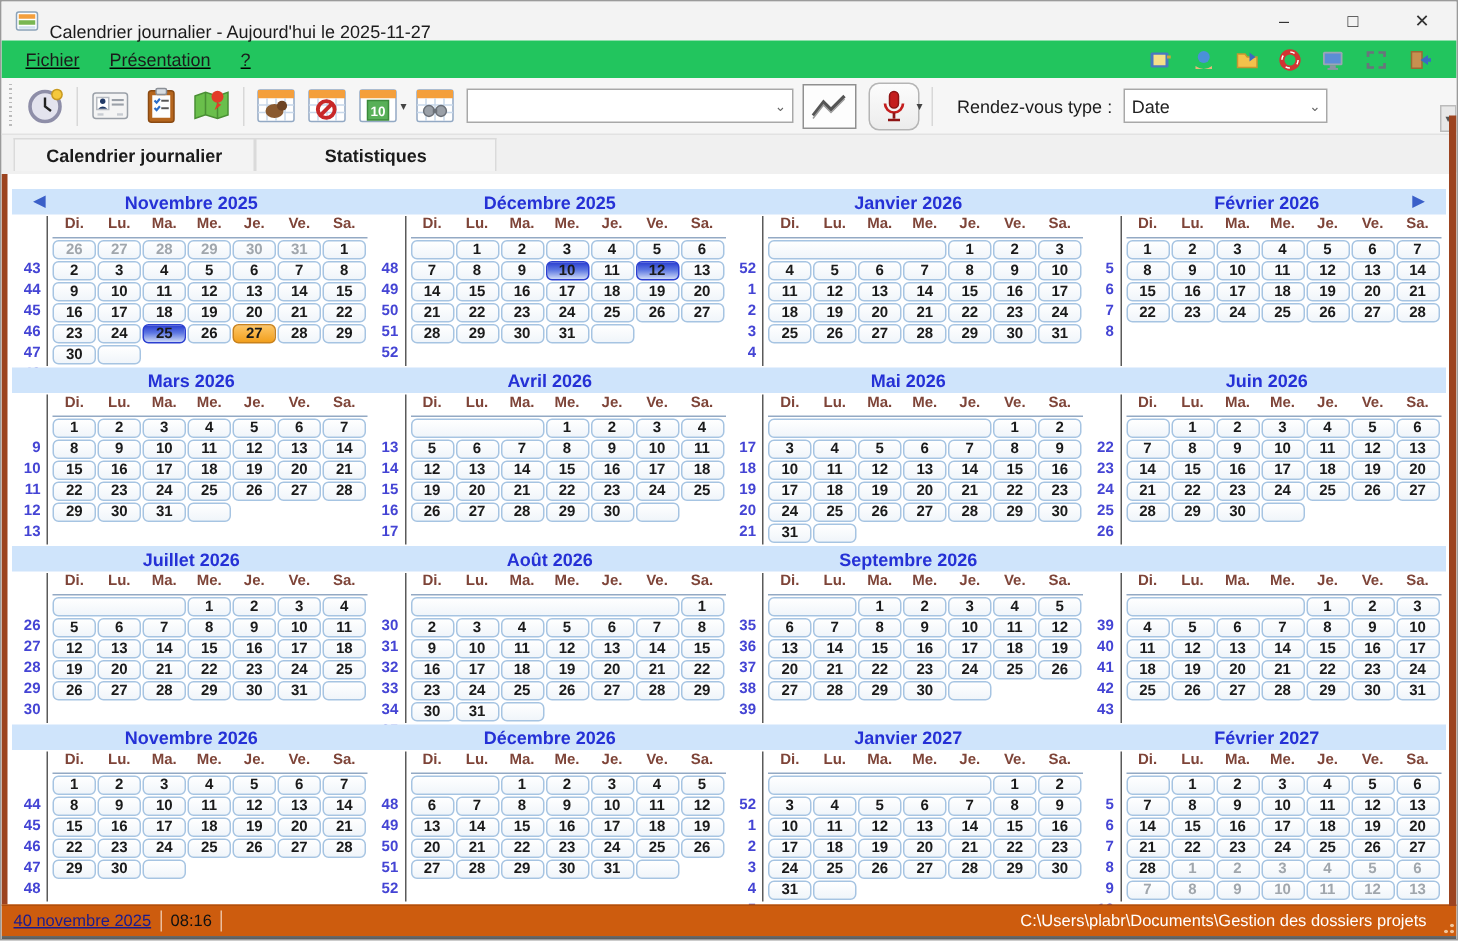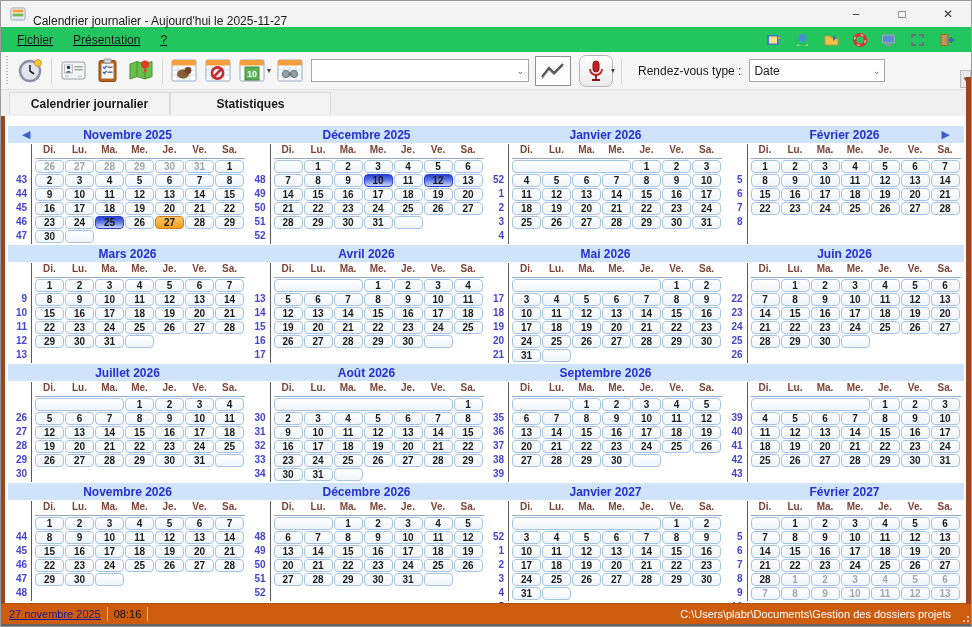--- a/index.html
+++ b/index.html
@@ -1345,21 +1345,21 @@
                   <div class="cell muted">13</div>
                 </div>
               </div>
             </div>
           </div>
         </div>
       </div>
   </div>
 
   <div class="statusbar">
-    <span class="status-date">27 novembre 2025</span>
+    <span class="status-date">40 novembre 2025</span>
     <span class="status-sep"></span>
     <span class="status-time">08:16</span>
     <span class="status-sep"></span>
     <span class="status-path">C:\Users\plabr\Documents\Gestion des dossiers projets</span>
     <div class="grip"></div>
   </div>
   <div class="bottomstrip"></div>
 
 </div>
 

